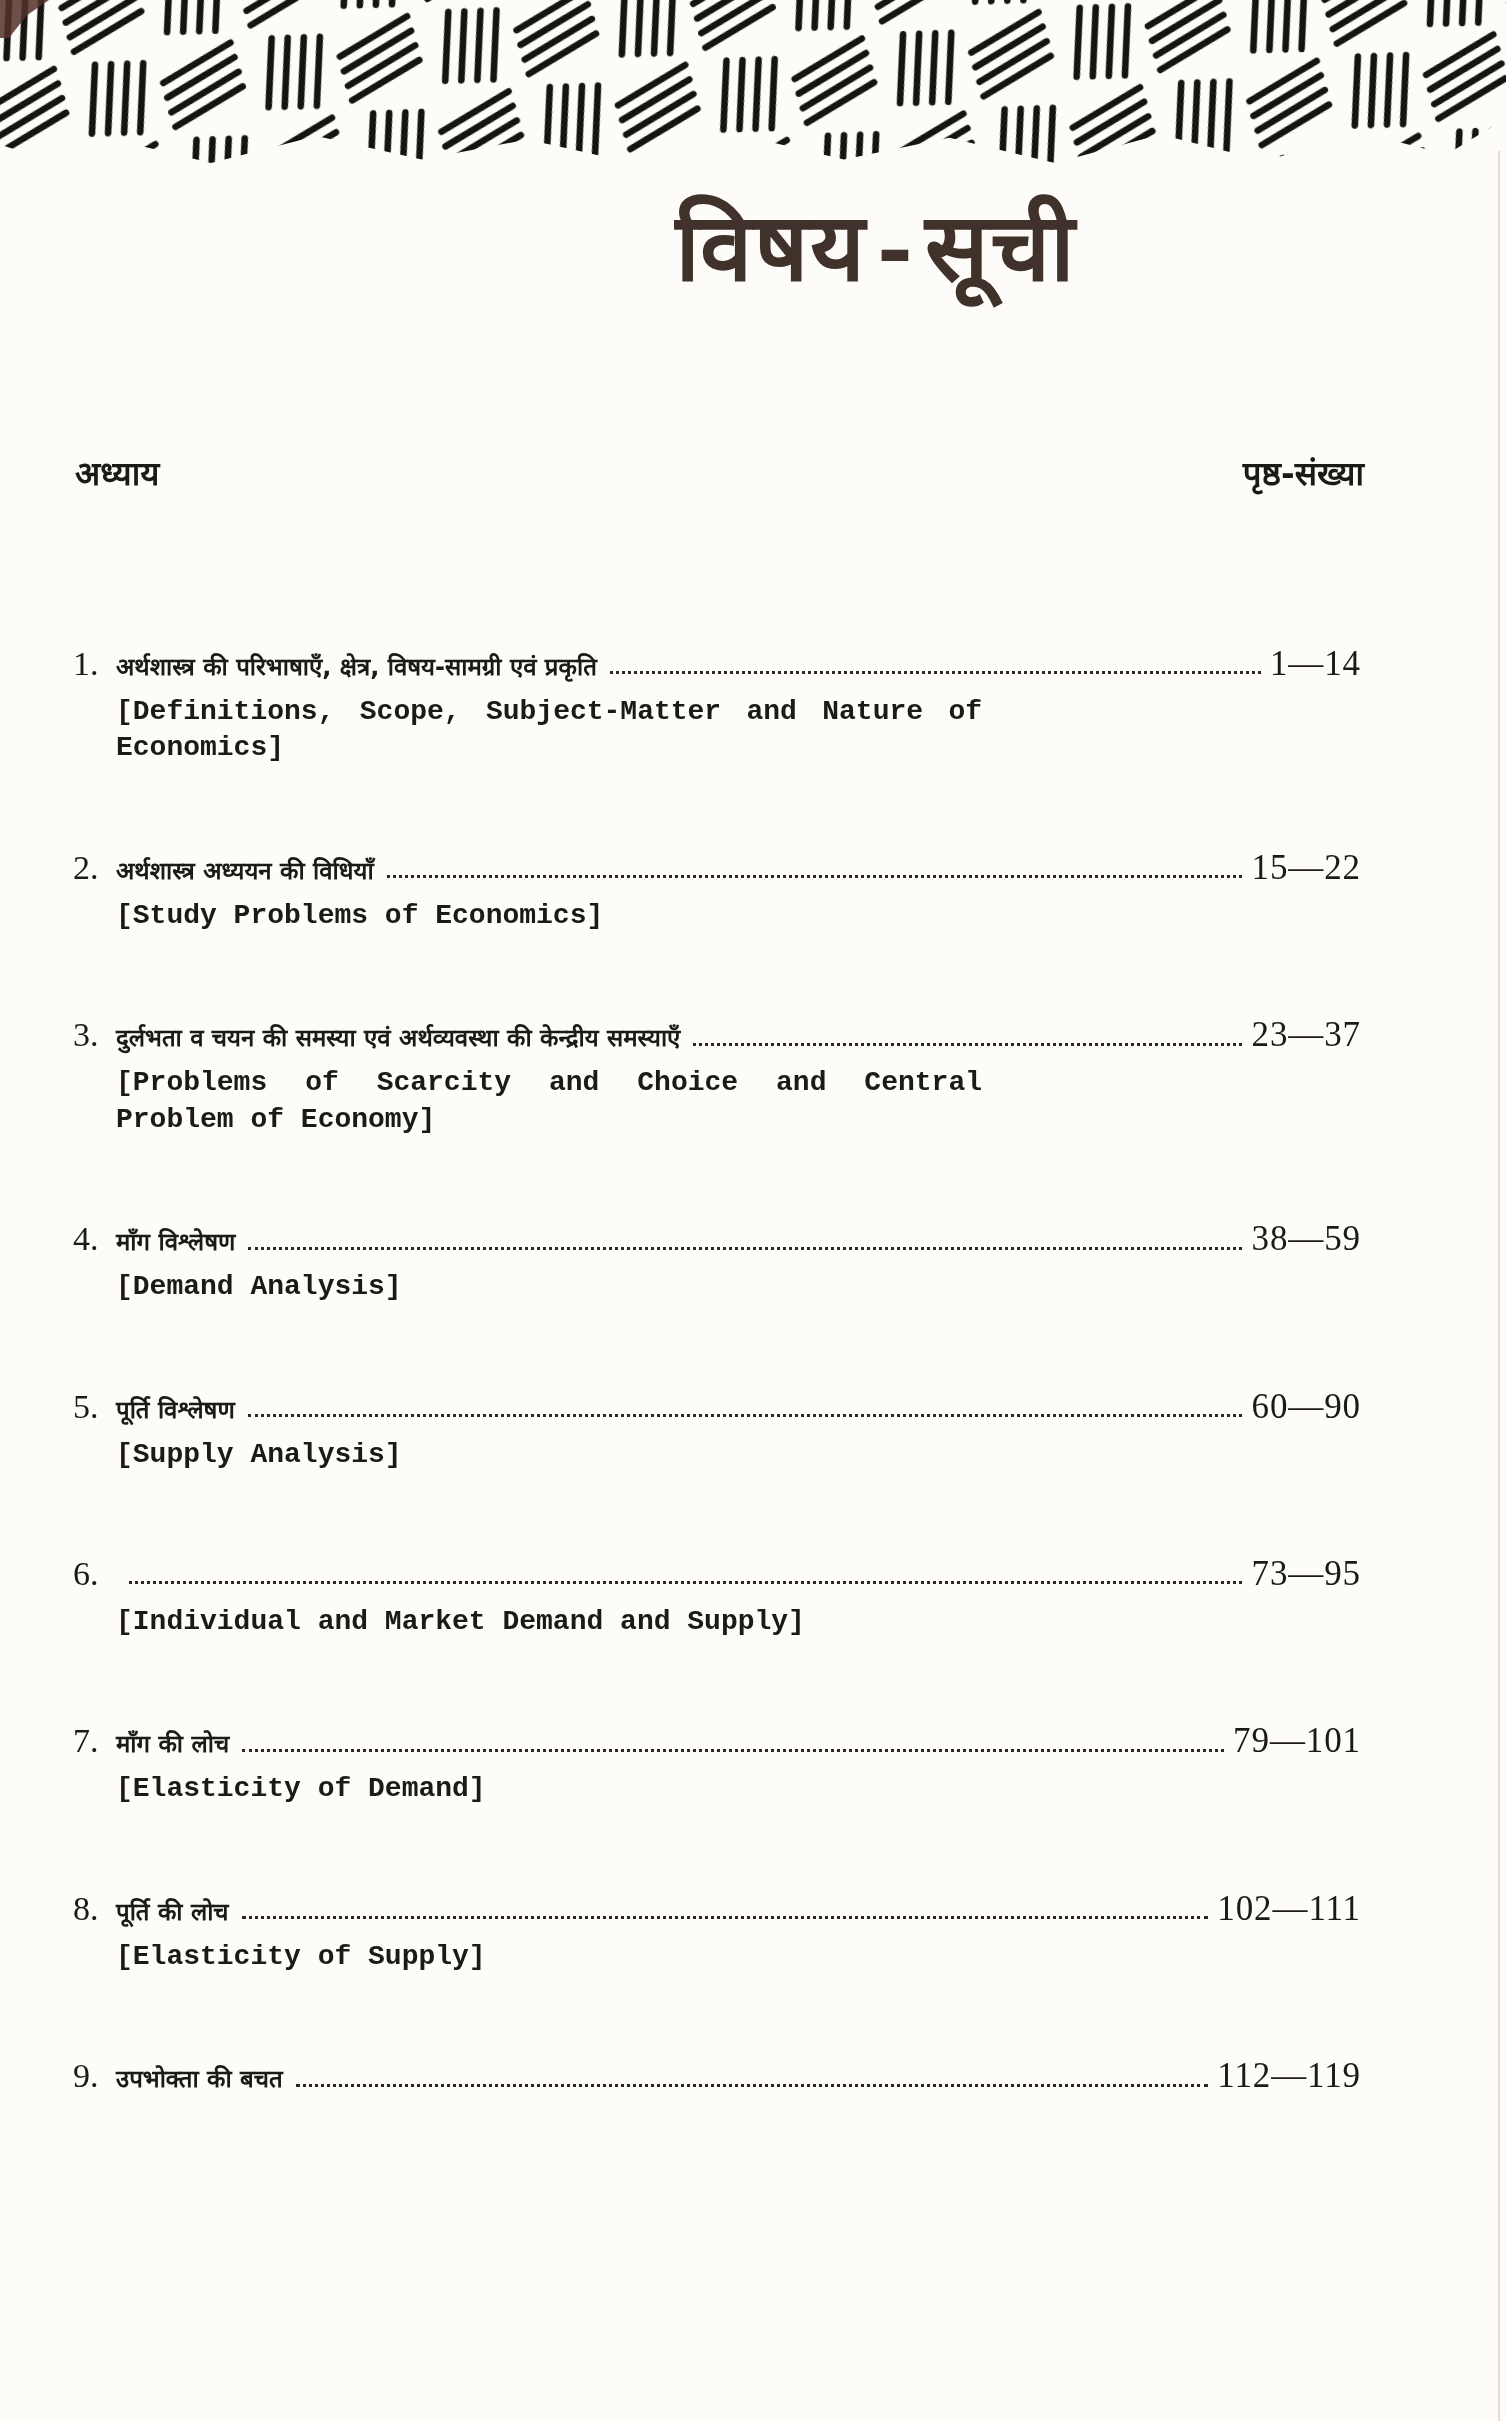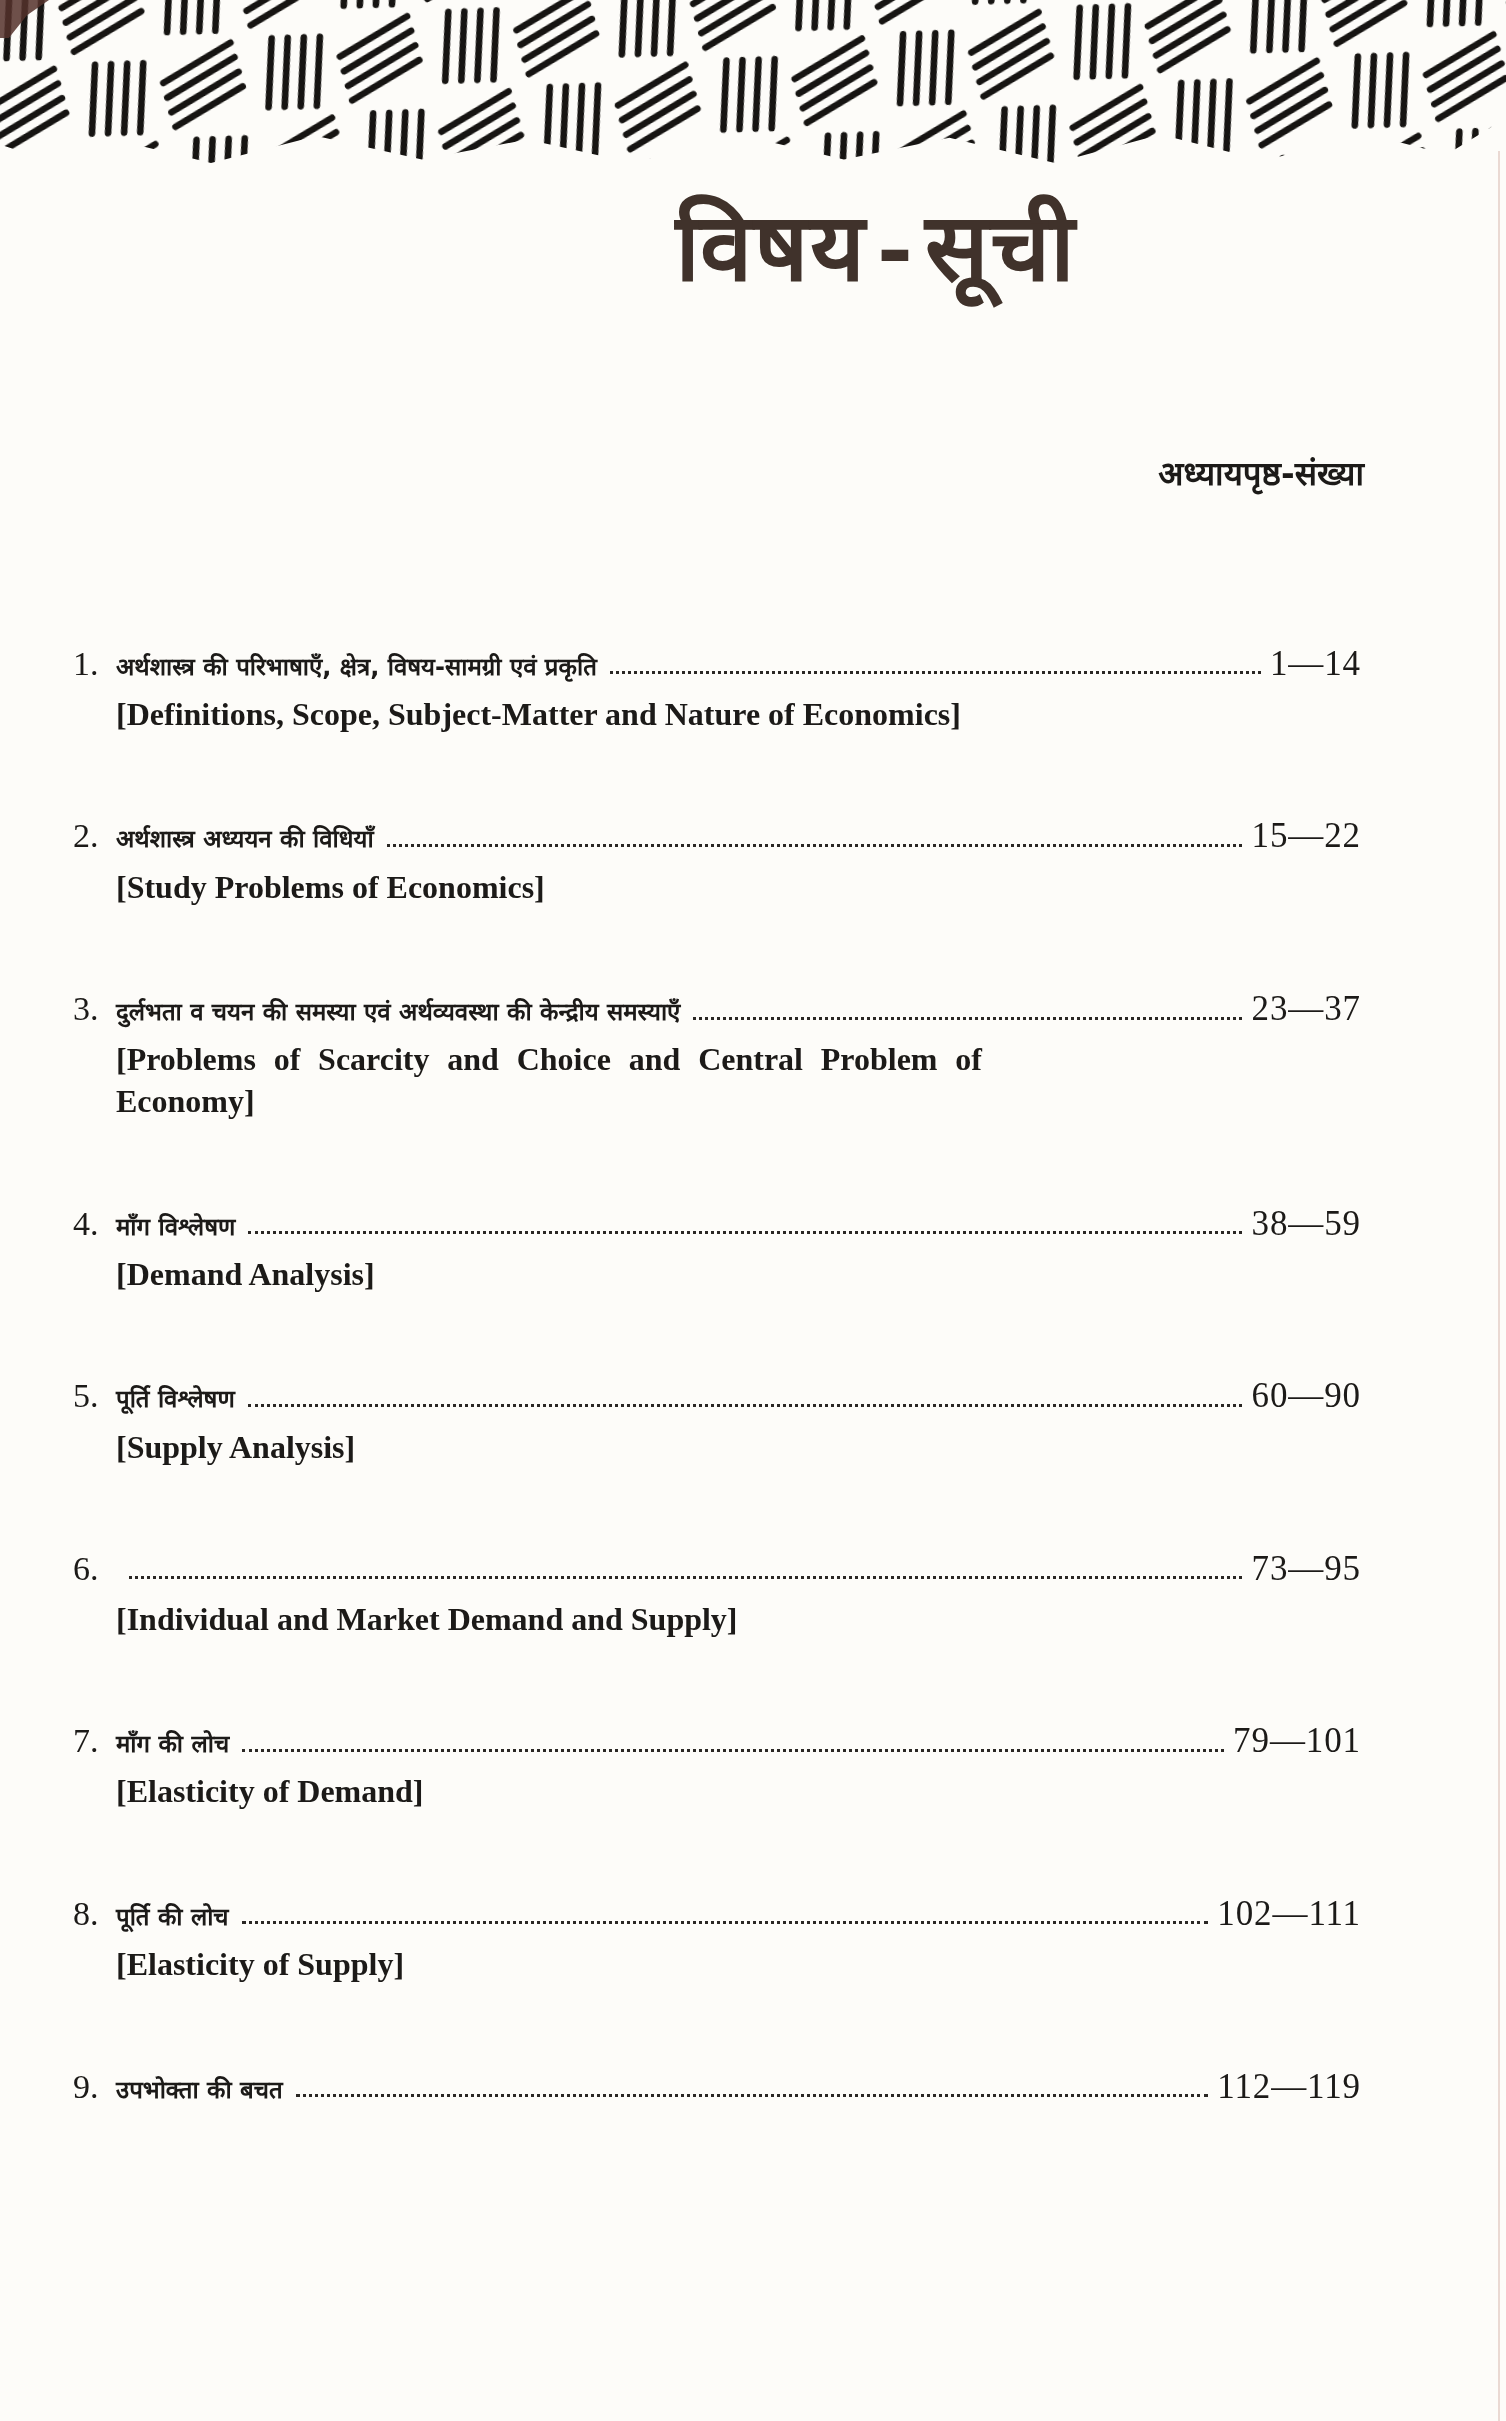--- a/index.html
+++ b/index.html
@@ -57,21 +57,21 @@
     font-weight:700;
     font-size:94px;
     line-height:1.55;
     color:var(--title_ink);
     letter-spacing:1.9px;
   }
 
   
   .header-row{
     display:flex;
-    justify-content:flex-end;
+    justify-content:space-between;
     align-items:baseline;
     padding:0 143px 0 75px;
     margin-top:121px;
     font-family:"DejaVu Sans", sans-serif;
     font-weight:700;
     font-size:33px;
   }
 
   
   .toc{
@@ -107,23 +107,23 @@
   .item-pages{
     font-family:Liberation Serif, serif;
     font-size:35px;
     font-weight:400;
     white-space:nowrap;
     letter-spacing:0.9px;
   }
   .item-english{
     margin:9.4px 0 0 43px;
     width:866px;
-    font-family:Liberation Serif, serif;
-    font-weight:700;
-    font-size:32px;
+    font-family:Liberation Mono, monospace;
+    font-weight:700;
+    font-size:28px;
     line-height:1.3;
     text-align:justify;
   }
 </style>
 </head>
 <body>
 
 <div class="pattern-band">
   <svg width="1620" height="282" viewBox="0 0 1720 300">
     <defs>

